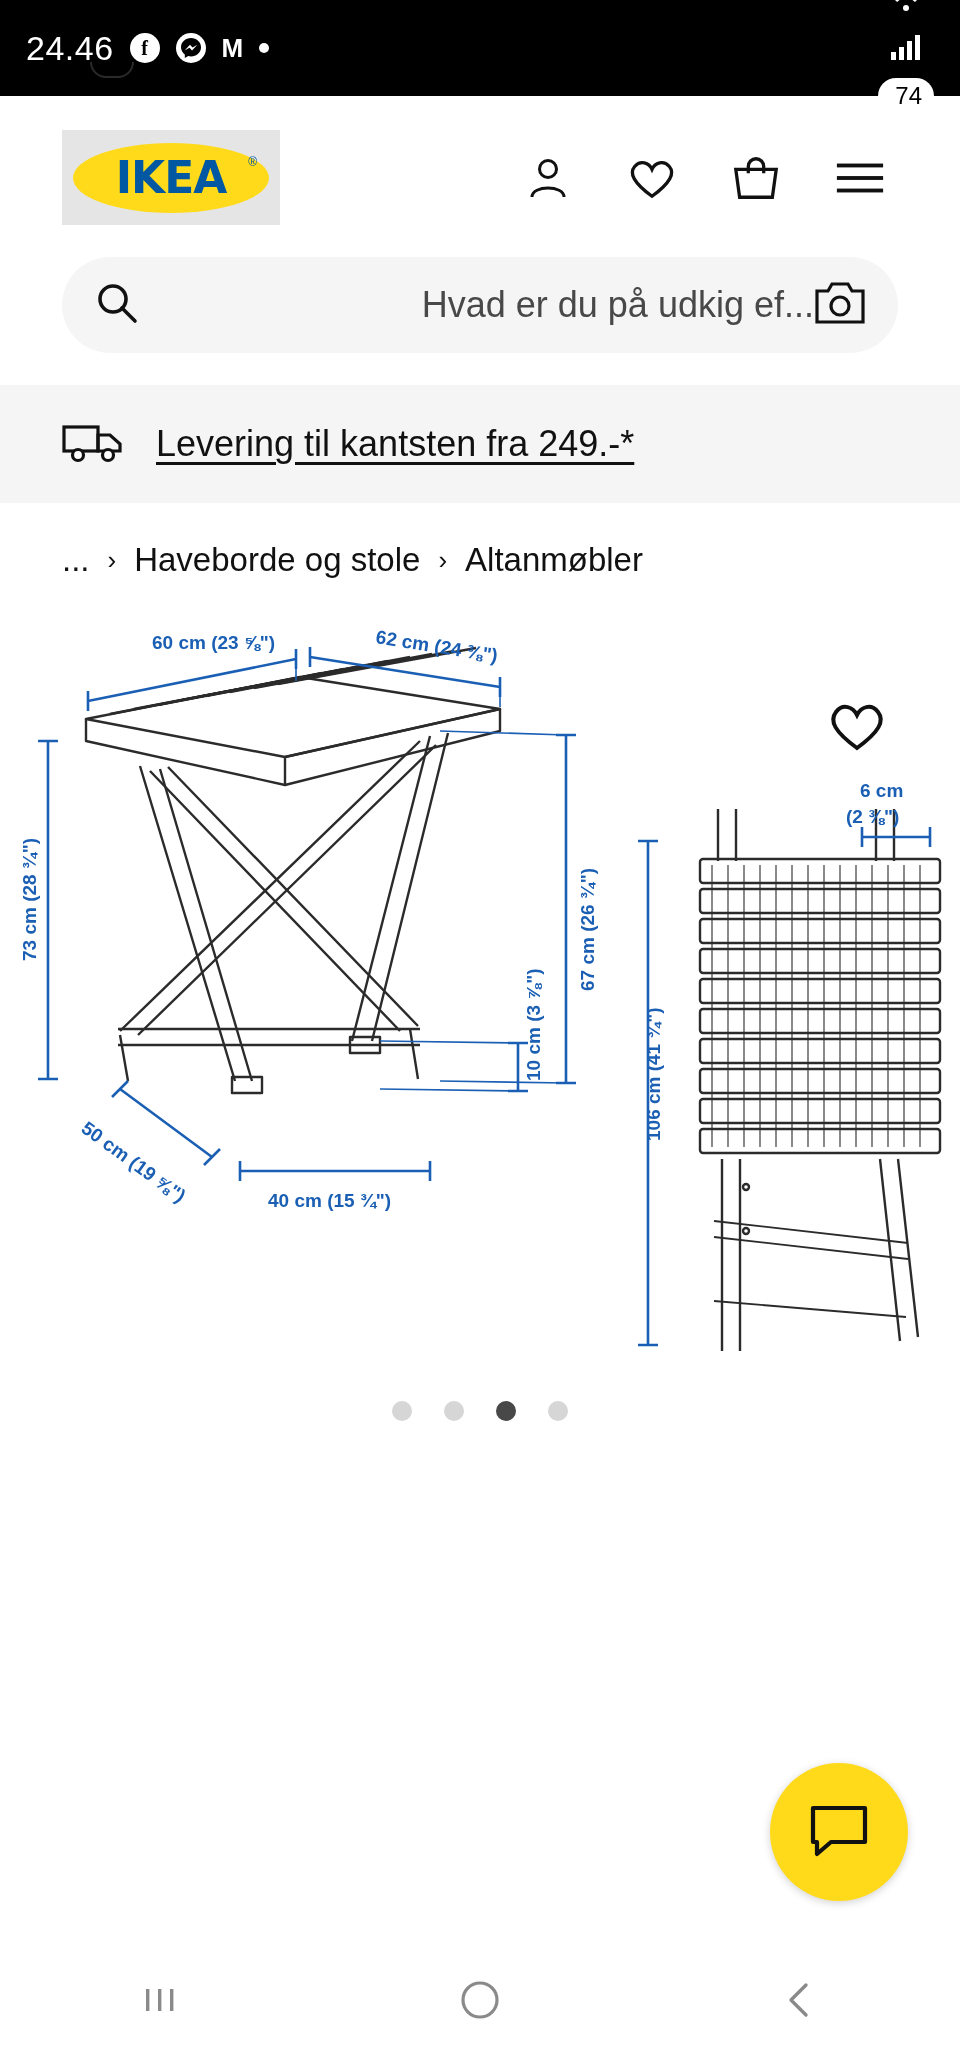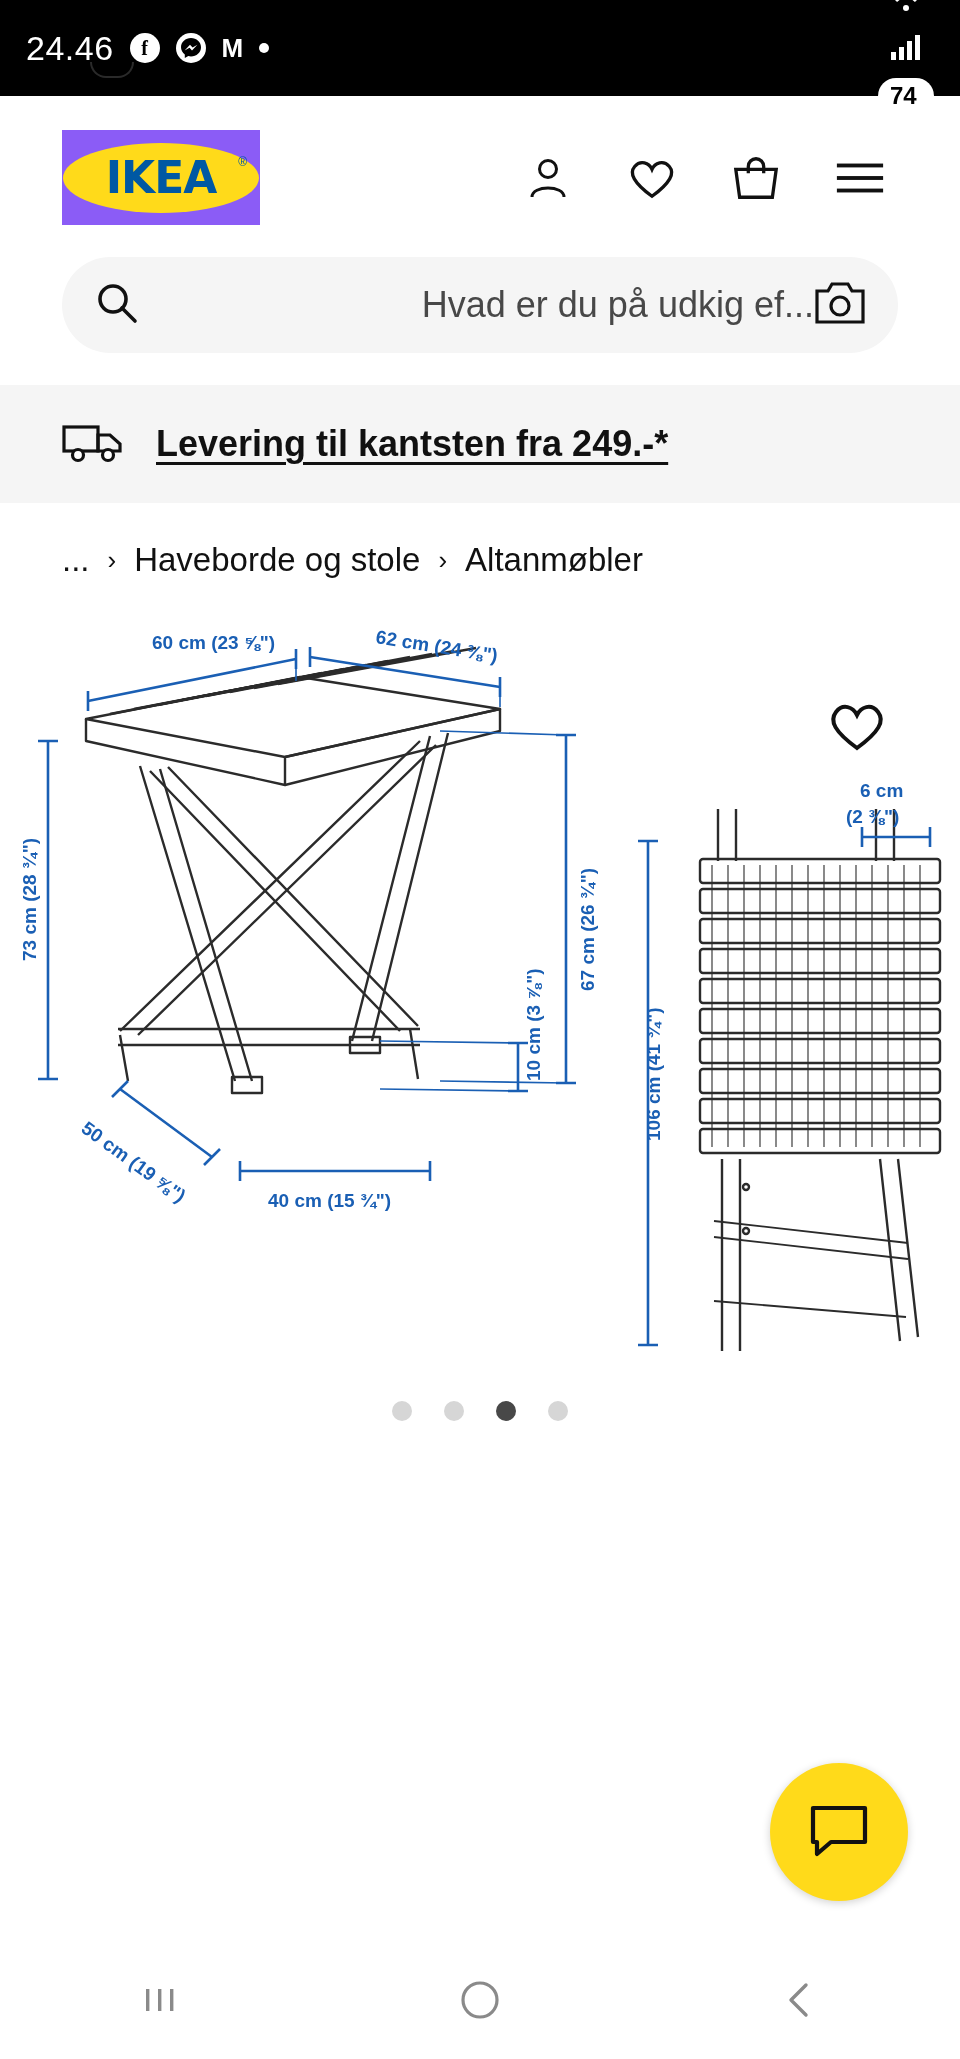--- a/index.html
+++ b/index.html
@@ -33,35 +33,35 @@
   }
   .fb { background:#ffffff; color:#000000; font-family:"Liberation Serif",serif; }
   .msgr { background:#ffffff; color:#000; }
   .gmail { color:#ffffff; font-size:26px; font-weight:700; }
   .dot-small { width:10px; height:10px; background:#fff; border-radius:50%; }
   .status-right {
     margin-left:auto; display:flex; align-items:center; gap:12px;flex-direction:column;
   }
   .battery {
     background:#ffffff; color:#000000; border-radius:18px;
-    font-size:24px; font-weight:700; padding:4px 12px; min-width:56px;
-    text-align:left;
+    font-size:24px; font-weight:400; padding:4px 12px; min-width:56px;
+    text-align:right;
   }
   .notch {
     position:absolute; left:90px; top:62px; width:44px; height:16px;
     border-bottom-left-radius:22px; border-bottom-right-radius:22px;
     border:2px solid #2a2a2a; border-top:none;
   }
 
   
   .header {
     display:flex; align-items:center; padding: 34px 62px 10px 62px;
   }
   .ikea-logo {
-    width: 198px; height: 95px; background:#8b5cf6;
+    width: 218px; height: 95px; background:#e5e5e5;
     display:flex; align-items:center; justify-content:center;
     position:relative;
   }
   .ikea-oval {
     width: 196px; height: 70px; background:#ffda1a; border-radius:50%;
     display:flex; align-items:center; justify-content:center;
     position:relative;
   }
   .ikea-text {
     font-family:"DejaVu Sans", sans-serif;
@@ -82,21 +82,21 @@
     flex:1; font-size:36px; color:#484848; margin-left:24px;
     white-space:nowrap; overflow:hidden;text-align:right;
   }
 
   
   .delivery {
     margin-top:32px; background:#f5f5f5; height:118px;
     display:flex; align-items:center; padding: 0 62px; gap:32px;
   }
   .delivery-text {
-    font-size:36px; color:#111; text-decoration:underline; text-underline-offset:6px;font-weight:bold;
+    font-size:36px; color:#111; text-decoration:underline; text-underline-offset:6px;
   }
 
   
   .breadcrumb {
     display:flex; align-items:center; gap:18px; padding: 38px 62px 10px 62px;
     font-size:33px; color:#111;
   }
   .bc-sep { color:#111; font-size:26px; }
 
   

